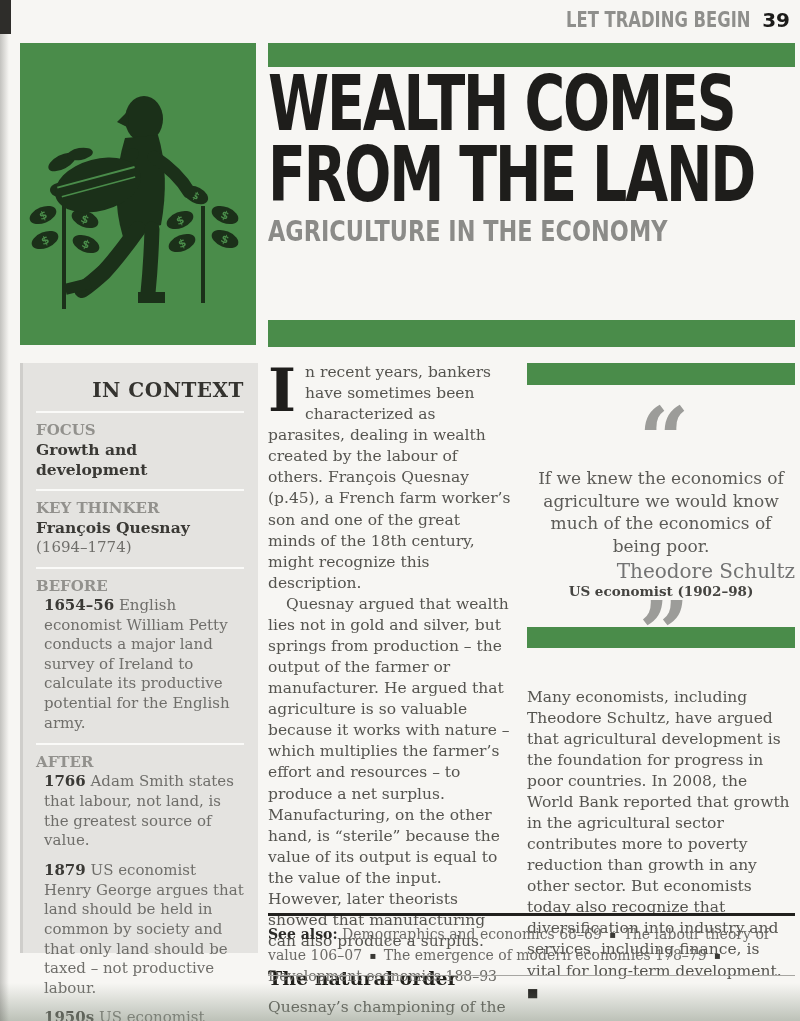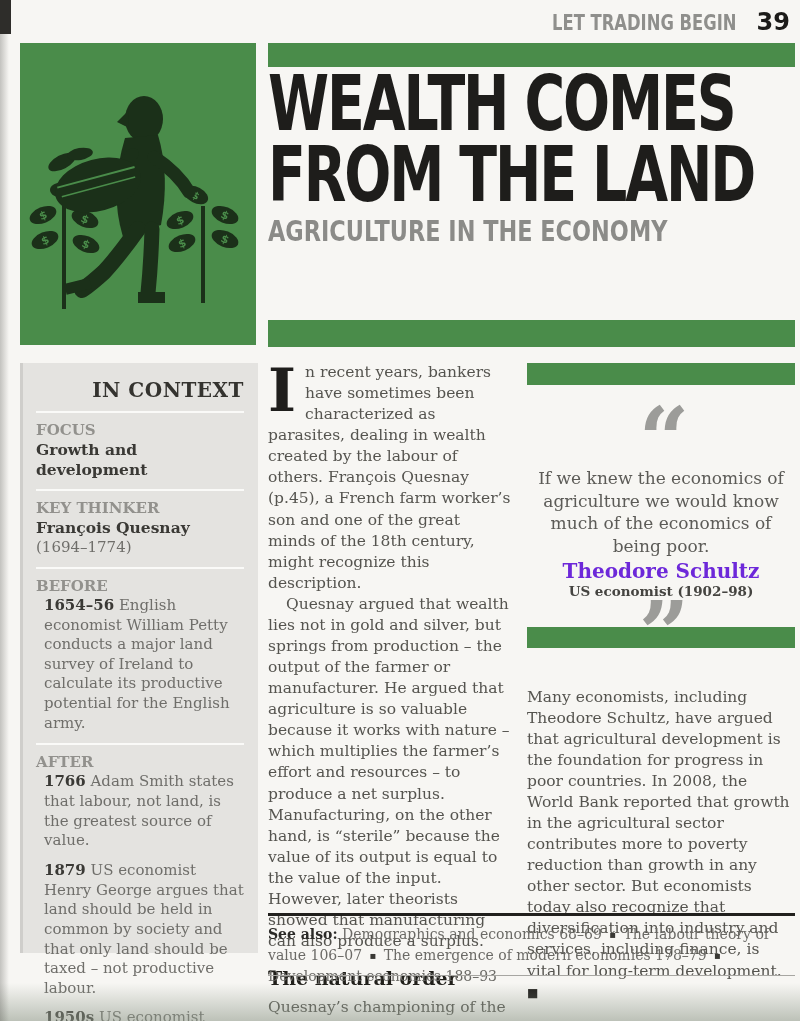--- a/index.html
+++ b/index.html
@@ -3,24 +3,24 @@
 <meta charset="utf-8">
 <style>
   html,body{margin:0;padding:0;}
   body{background:#b9b9b6;font-family:"DejaVu Serif",serif;}
   #page{position:relative;width:800px;height:1021px;margin:0 auto;background:#f7f6f3;overflow:hidden;}
   #page::before{content:"";position:absolute;left:0;top:0;width:9px;height:100%;
     background:linear-gradient(to right,rgba(60,60,55,.28),rgba(60,60,55,0));z-index:5;}
   .scan-mark{position:absolute;left:0;top:0;width:11px;height:34px;background:#2e2d2a;z-index:6;}
 
   
-  .page-header{position:absolute;top:8px;right:10px;display:flex;align-items:baseline;gap:20px;z-index:2;}
+  .page-header{position:absolute;top:8px;right:10px;display:flex;align-items:baseline;gap:12px;z-index:2;}
   .section-title{font-family:"DejaVu Sans",sans-serif;font-weight:bold;font-size:21px;color:#8f8f8c;
     letter-spacing:0;display:inline-block;transform:scaleX(.78);transform-origin:100% 50%;white-space:nowrap;}
-  .page-number{font-family:"DejaVu Sans",sans-serif;font-weight:bold;font-size:24px;color:#1c1b19;}
+  .page-number{font-family:"DejaVu Sans",sans-serif;font-weight:bold;font-size:20px;color:#1c1b19;}
 
   .greenbar{background:#4a8c4a;}
 
   
   .title-block{position:absolute;left:268px;top:43px;width:527px;height:240px;}
   .title-block .bar-top{position:absolute;left:0;top:0;width:527px;height:24px;}
   .title-block .bar-bottom{position:absolute;left:0;top:277px;width:527px;height:27px;}
   .headline{position:absolute;left:0;top:26px;width:740px;}
   .headline div{font-family:"DejaVu Sans",sans-serif;font-weight:bold;font-size:77px;line-height:.92;
     color:#1e1d1b;letter-spacing:-3px;transform:scaleX(.72);transform-origin:0 0;white-space:nowrap;}
@@ -53,21 +53,21 @@
   
   .right-col{position:absolute;left:527px;top:363px;width:268px;}
   .right-col .bar-q-top{position:absolute;left:0;top:0;width:268px;height:22px;}
   .right-col .bar-q-bottom{position:absolute;left:0;top:264px;width:268px;height:21px;}
   .quote-box{position:absolute;left:0;top:22px;width:268px;text-align:center;}
   .qmark{font-family:"DejaVu Serif",serif;font-weight:bold;font-size:88px;line-height:.5;
     color:#9c9c99;letter-spacing:-6px;display:block;}
   .qmark.open{height:46px;margin-top:32px;}
   .qmark.close{height:50px;margin-top:12px;}
   .quote-text{font-size:17px;line-height:1.33;color:#5c5b57;margin:4px 0 2px 0;}
-  .quote-author{font-family:"DejaVu Serif",serif;font-weight:bold;font-size:20px;color:#6d28d9;}
+  .quote-author{font-family:"DejaVu Serif",serif;font-weight:normal;font-size:20px;color:#737373;text-align:right;}
   .quote-cred{font-weight:bold;font-size:13.5px;color:#454440;}
   .right-para{position:absolute;left:0;top:308px;width:268px;font-size:15.5px;line-height:1.36;color:#55544f;}
   .end-marker{font-size:12px;color:#1d1c1a;}
 
   
   .black-rule{position:absolute;left:268px;top:913px;width:527px;height:3px;background:#21201d;}
   .see-also{position:absolute;left:268px;top:924px;width:527px;font-size:14px;line-height:1.5;color:#6b6a66;}
   .see-also b{color:#2b2a27;}
   .see-also .bullet{color:#3a3935;font-size:10px;vertical-align:1px;padding:0 3px;}
   .thin-rule{position:absolute;left:268px;top:975px;width:527px;height:1px;background:#a7a6a2;}

